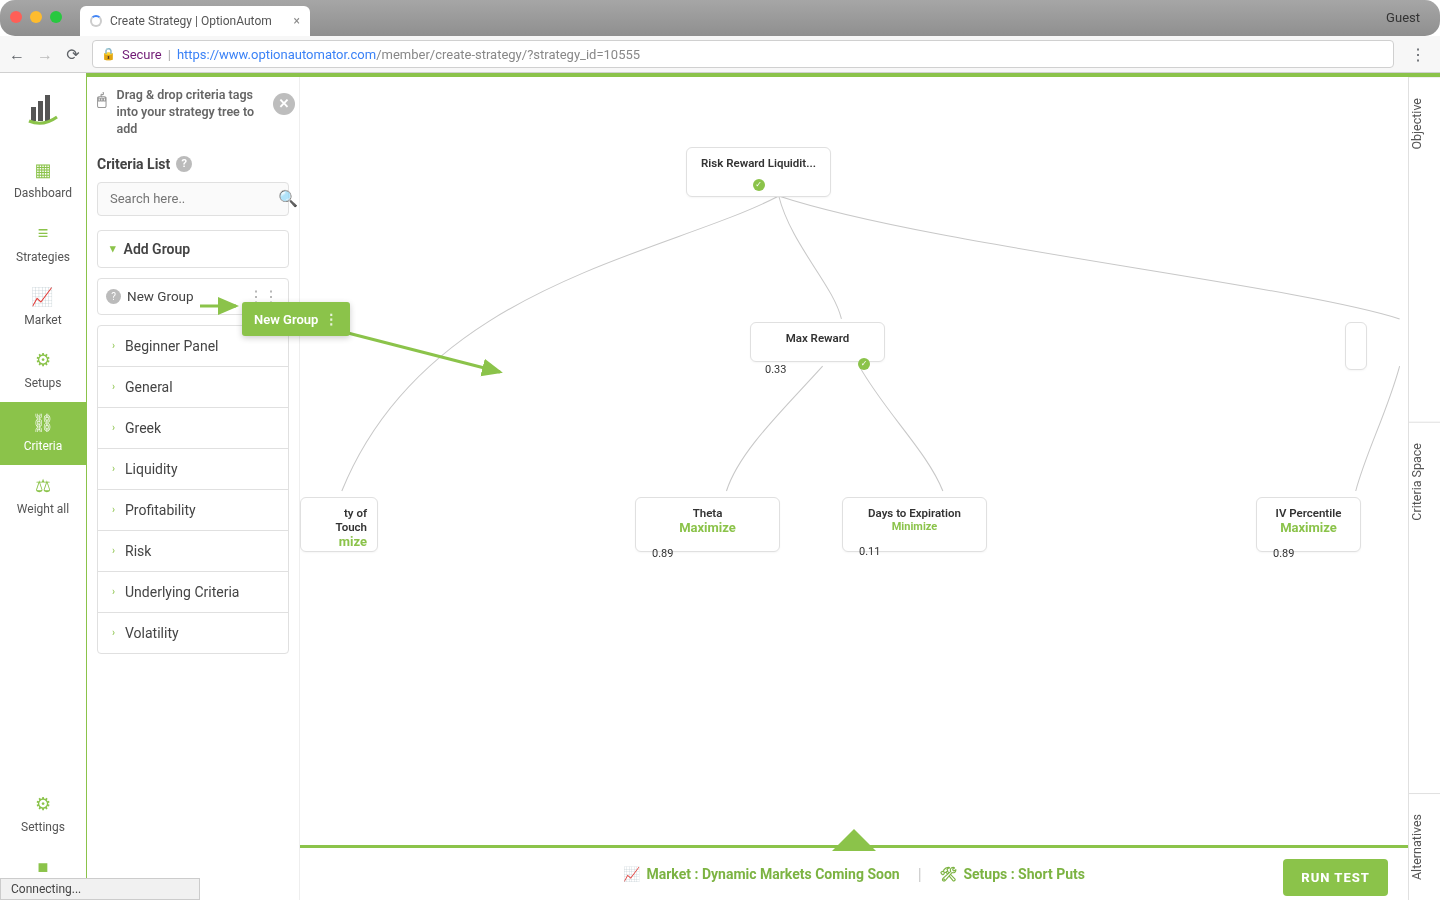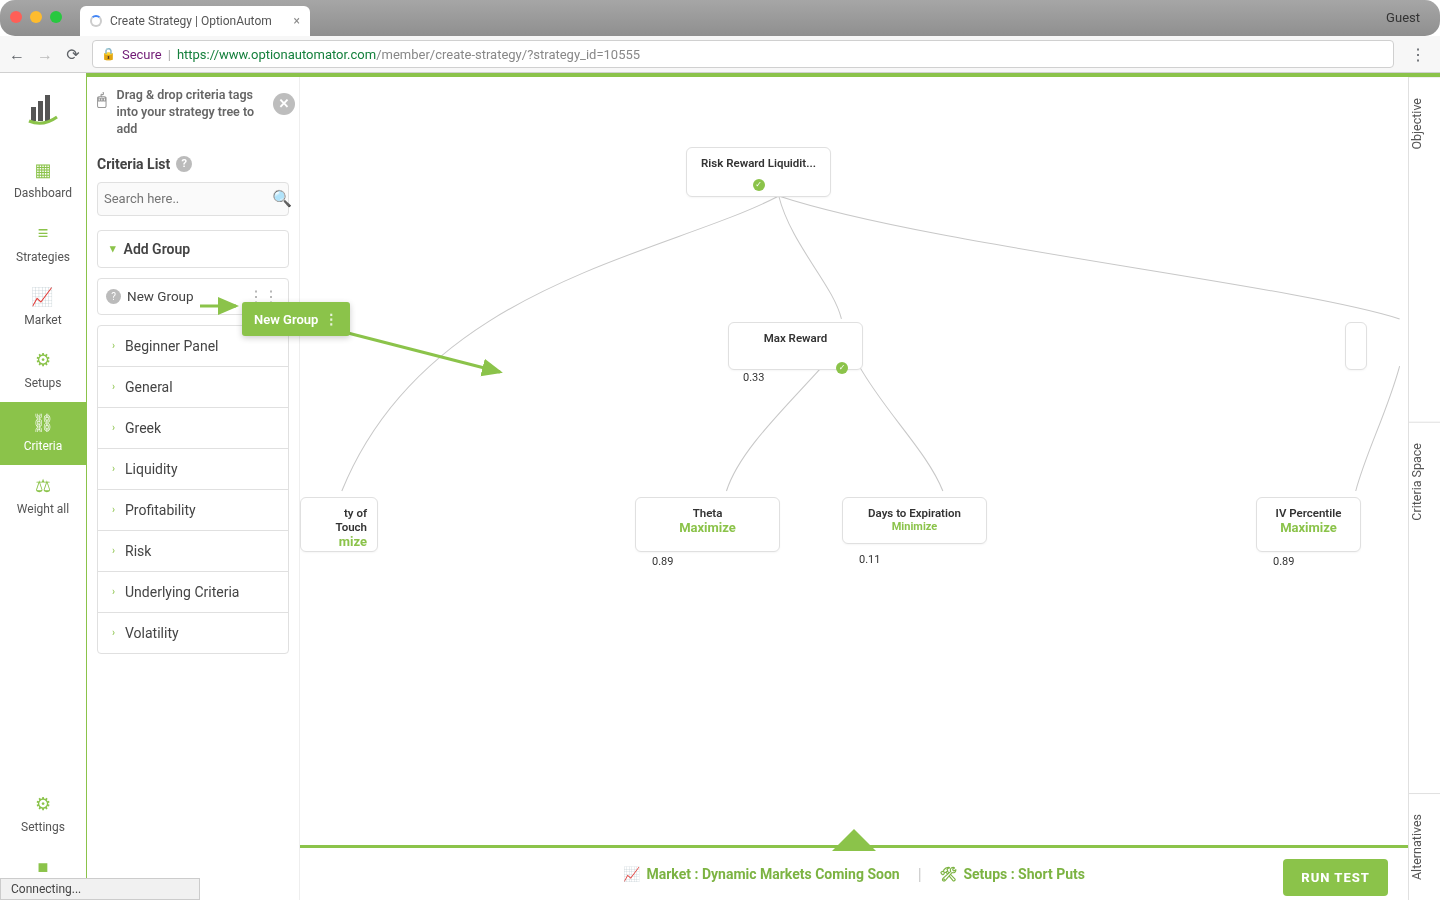--- a/index.html
+++ b/index.html
@@ -25,21 +25,21 @@
   .tab .spin{width:12px;height:12px;border:2px solid #ccc;border-top-color:#4285f4;border-radius:50%;}
   .tab .xclose{margin-left:auto;color:#888;cursor:pointer;}
   .guest{position:absolute;right:20px;top:10px;font-size:13px;color:#333;}
   .addrrow{height:37px;display:flex;align-items:center;padding:0 8px;gap:10px;border-bottom:1px solid #d0d0d0;background:#f7f7f7;}
   .navicon{width:18px;text-align:center;color:#5f6368;font-size:16px;}
   .navicon.dis{color:#bbb;}
   .addrbar{flex:1;height:28px;border:1px solid #d0d0d0;border-radius:4px;display:flex;align-items:center;padding:0 8px;font-size:13px;background:#fff;gap:6px;}
   .lockicon{color:#0b8043;font-size:12px;}
   .secure{color:#701a75;font-size:13px;}
   .urlsep{color:#aaa;}
-  .url-g{color:#15803d;} .url-p{color:#888;}
+  .url-g{color:#3b82f6;} .url-p{color:#888;}
   .dots3{color:#5f6368;padding:0 6px;}
 
   
   .app{position:absolute;top:73px;left:0;right:0;bottom:0;display:flex;}
   .topstripe{position:absolute;top:73px;left:87px;right:0;height:4px;background:var(--green);z-index:5;}
 
   .leftnav{width:87px;background:#fff;border-right:1px solid var(--green);display:flex;flex-direction:column;align-items:center;padding-top:14px;z-index:6;}
   .logo{width:40px;height:40px;margin-bottom:22px;}
   .logo svg{width:100%;height:100%;}
   .navitem{width:100%;display:flex;flex-direction:column;align-items:center;padding:10px 0 12px;font-size:12px;color:#555;gap:6px;cursor:pointer;}
@@ -47,21 +47,21 @@
   .navitem .nicon{font-size:18px;color:var(--green);}
   .navitem.active .nicon{color:#fff;}
   .navspacer{flex:1;}
 
   .criteria-panel{width:213px;background:#fff;border-right:1px solid #eee;padding:10px 10px 0 10px;position:relative;z-index:6;margin-top:4px;}
   .hintrow{display:flex;gap:10px;color:#666;font-size:12.5px;font-weight:600;line-height:1.35;position:relative;padding-right:18px;}
   .hintrow .mouseicon{color:#999;font-size:16px;flex:none;margin-top:2px;}
   .closex{position:absolute;top:6px;right:-6px;width:22px;height:22px;border-radius:50%;background:#bdbdbd;color:#fff;display:flex;align-items:center;justify-content:center;font-size:13px;cursor:pointer;}
   .clist-title{margin-top:18px;font-weight:700;color:#444;font-size:14px;display:flex;align-items:center;gap:6px;}
   .qmark{width:16px;height:16px;border-radius:50%;background:#bbb;color:#fff;font-size:11px;display:flex;align-items:center;justify-content:center;}
-  .search{margin-top:10px;height:34px;border:1px solid var(--border);border-radius:4px;display:flex;align-items:center;padding:0 4px;background:#fafafa;}
+  .search{margin-top:10px;height:34px;border:1px solid var(--border);border-radius:4px;display:flex;align-items:center;padding:0 10px;background:#fafafa;}
   .search input{border:none;outline:none;flex:1;font-size:13px;background:transparent;color:#333;}
   .add-group{margin-top:14px;border:1px solid var(--border);border-radius:4px;padding:10px 12px;font-size:14px;font-weight:600;color:#444;display:flex;align-items:center;gap:8px;cursor:pointer;}
   .add-group .chev{color:var(--green);font-size:11px;}
   .new-group{margin-top:10px;border:1px solid var(--border);border-radius:4px;padding:8px 10px 8px 8px;font-size:13.5px;color:#444;display:flex;align-items:center;gap:6px;background:#fff;position:relative;}
   .new-group .qm2{width:15px;height:15px;border-radius:50%;background:#bbb;color:#fff;font-size:10px;display:flex;align-items:center;justify-content:center;}
   .drag-handle{margin-left:auto;color:#aaa;letter-spacing:-1px;font-size:16px;cursor:grab;}
   .cat-list{margin-top:10px;border:1px solid var(--border);border-radius:4px;overflow:hidden;}
   .cat{padding:12px 14px;font-size:14px;color:#444;display:flex;align-items:center;gap:10px;border-top:1px solid var(--border);cursor:pointer;}
   .cat:first-child{border-top:none;}
   .cat .chev{color:var(--green);font-size:10px;}
@@ -78,28 +78,28 @@
   .clone{background:var(--green);color:#fff;border:none;border-radius:4px;padding:10px 22px;font-size:14px;font-weight:700;letter-spacing:1px;display:flex;align-items:center;gap:8px;cursor:pointer;}
   .clone .di{font-size:12px;}
 
   .canvas{position:absolute;top:60px;left:0;right:0;bottom:55px;}
   .canvas svg.edges{position:absolute;inset:0;width:100%;height:100%;pointer-events:none;}
   .node{position:absolute;border:1px solid var(--border);border-radius:6px;background:#fff;box-shadow:0 1px 2px rgba(0,0,0,.04);padding:8px 10px;text-align:center;font-size:11.5px;color:#333;}
   .node .check{display:inline-flex;width:12px;height:12px;border-radius:50%;background:var(--green);color:#fff;font-size:8px;align-items:center;justify-content:center;}
   .node .title{font-weight:600;font-size:11.5px;}
   .node .tag-max{color:var(--green);font-weight:700;font-size:13px;}
   .node .tag-min{color:var(--green);font-weight:700;font-size:11px;}
-  .node .val{font-size:11px;margin-top:20px;}
+  .node .val{font-size:11px;margin-top:12px;}
 
   #node-root{left:386px;top:10px;width:145px;height:50px;}
-  #node-max{left:428px;top:185px;width:135px;height:48px;}
+  #node-max{left:450px;top:185px;width:135px;height:40px;}
   #node-extra{left:1045px;top:185px;width:15px;height:48px;}
   #node-touch{left:0px;top:360px;width:78px;height:55px;}
   #node-theta{left:335px;top:360px;width:145px;height:55px;}
-  #node-days{left:542px;top:360px;width:145px;height:47px;}
+  #node-days{left:542px;top:360px;width:145px;height:55px;}
   #node-iv{left:956px;top:360px;width:105px;height:55px;}
 
   #node-max .row{display:flex;justify-content:space-between;align-items:center;margin-top:6px;padding:0 4px;}
 
   .drag-ghost{position:absolute;left:242px;top:302px;background:var(--green);color:#fff;font-size:13px;font-weight:600;padding:9px 12px;border-radius:3px;box-shadow:0 2px 6px rgba(0,0,0,.2);z-index:20;display:flex;align-items:center;gap:6px;}
   .drag-ghost .gh{opacity:.8;font-size:14px;}
   .arrow1{position:absolute;left:198px;top:293px;z-index:19;}
   .arrow2{position:absolute;left:340px;top:326px;z-index:19;}
 
   .bottom-tri{position:absolute;left:50%;transform:translateX(-50%);bottom:49px;width:0;height:0;border-left:22px solid transparent;border-right:22px solid transparent;border-bottom:22px solid var(--green);}

